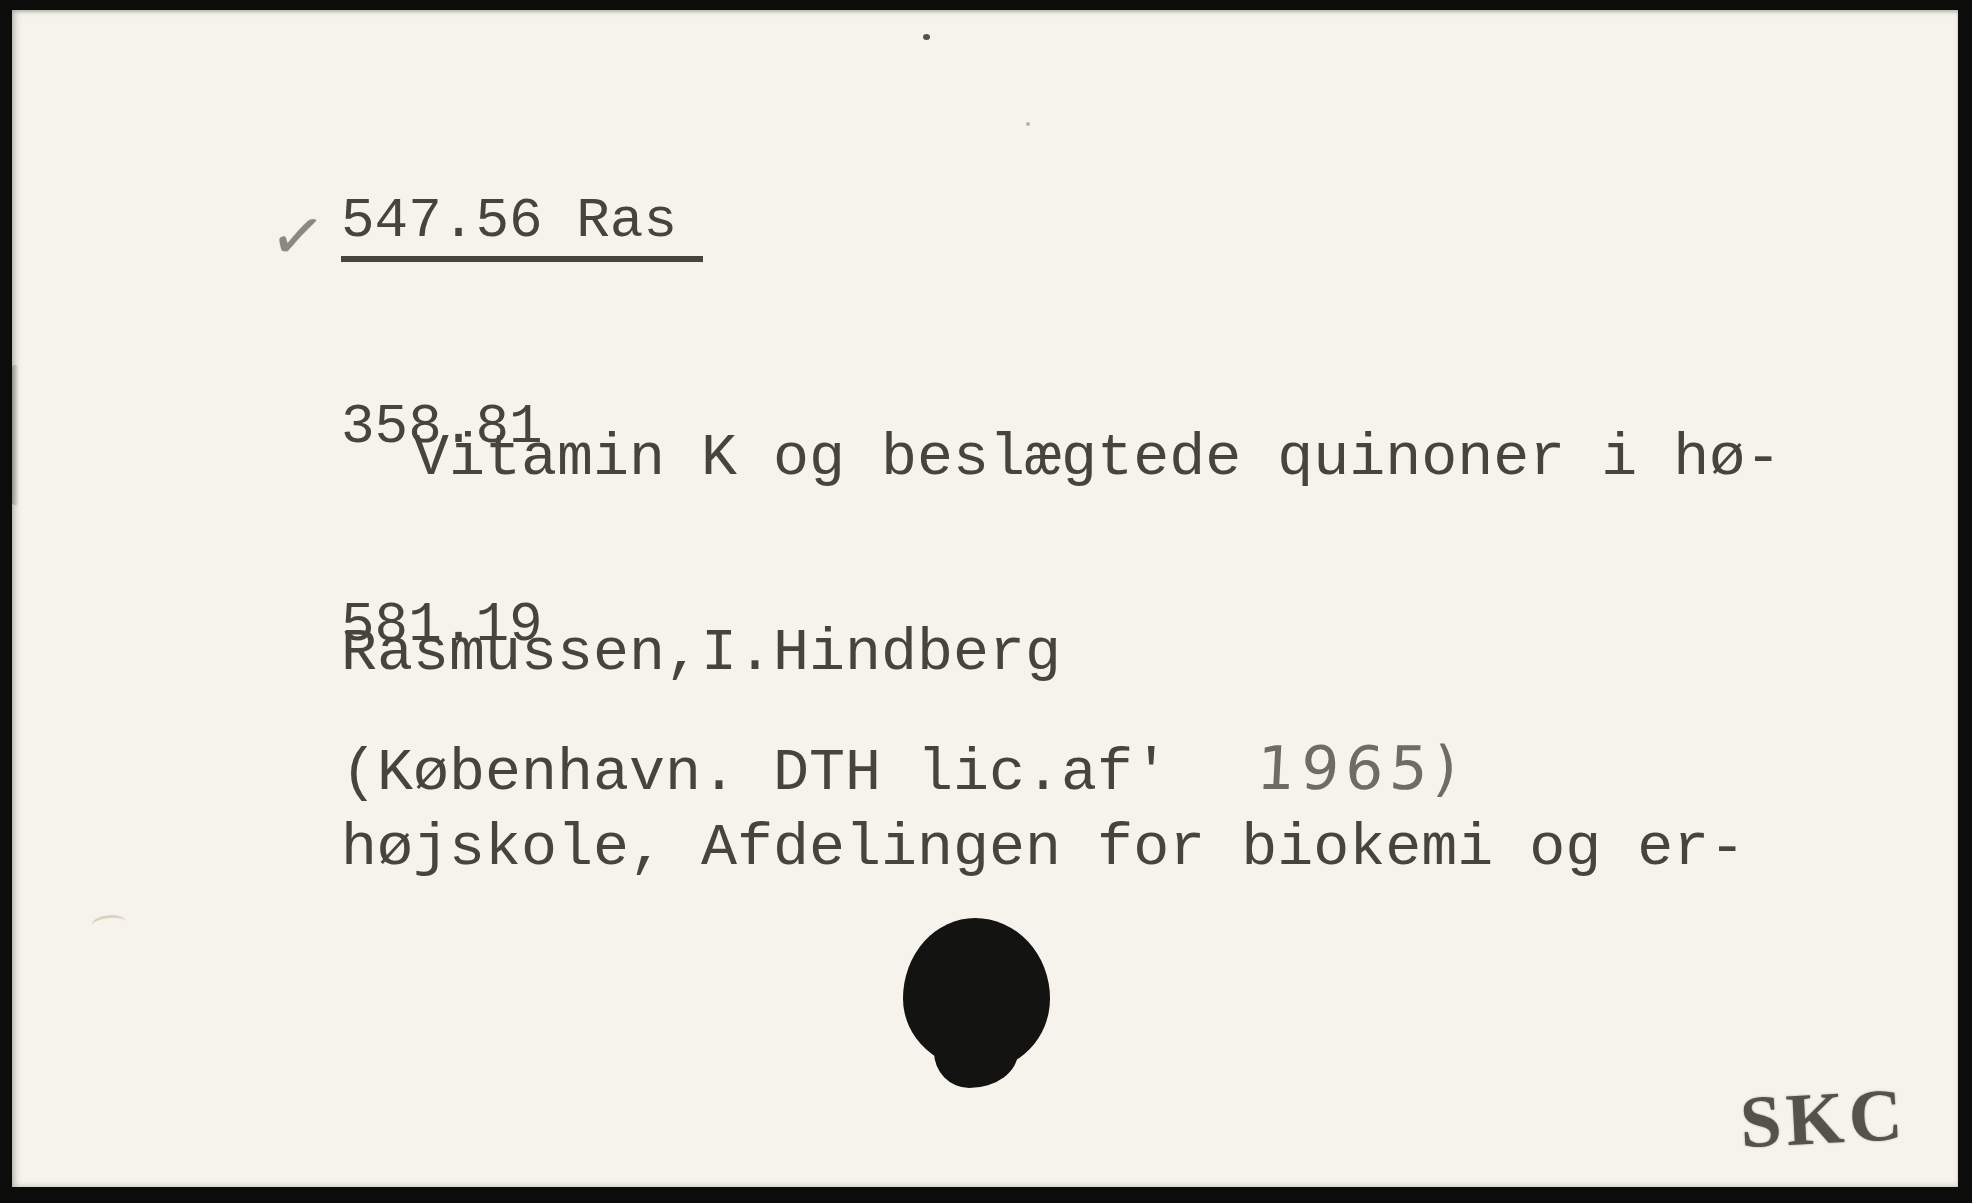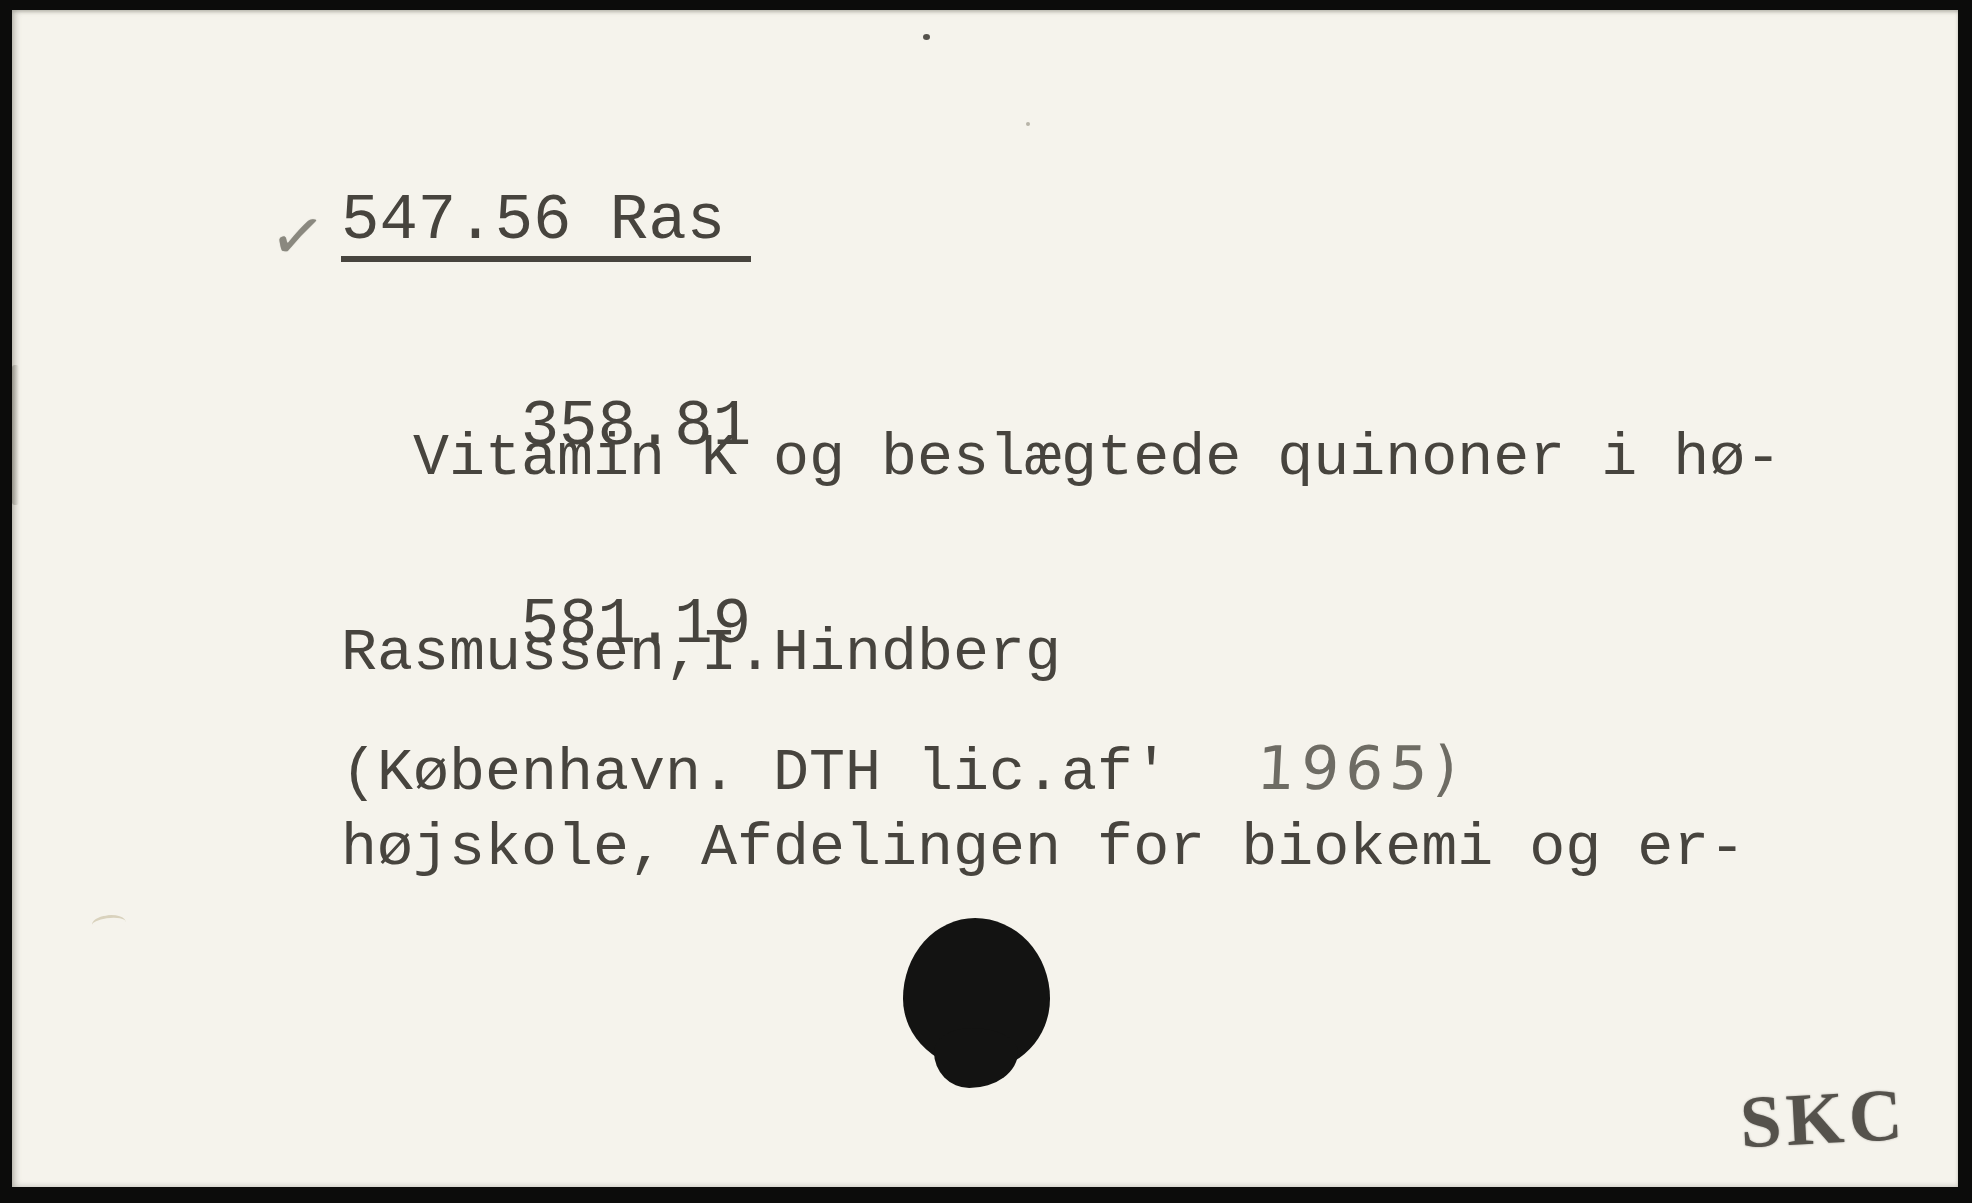--- a/index.html
+++ b/index.html
@@ -22,21 +22,21 @@
     background:var(--card_bg);
     box-shadow:inset 3px 0 6px rgba(120,118,108,.45), inset 0 2px 3px rgba(120,118,108,.3);
   }
   .edge-streak{
     position:absolute;left:0;top:355px;width:7px;height:140px;
     background:linear-gradient(to right,rgba(110,108,98,.5),rgba(110,108,98,0));
     border-radius:3px;
   }
   .classification{
     position:absolute;left:329px;top:46px;
-    font-size:64px;line-height:66px;color:var(--ink);white-space:pre;text-align:right;
+    font-size:56px;line-height:66px;color:var(--ink);white-space:pre;
   }
   .cls-underlined{
     display:inline-block;
     border-bottom:6px solid var(--ink);
     padding:0 26px 2px 0;
   }
   .checkmark{
     position:absolute;left:258px;top:188px;
     font-family:"DejaVu Sans",sans-serif;
     font-size:66px;color:var(--pencil);

